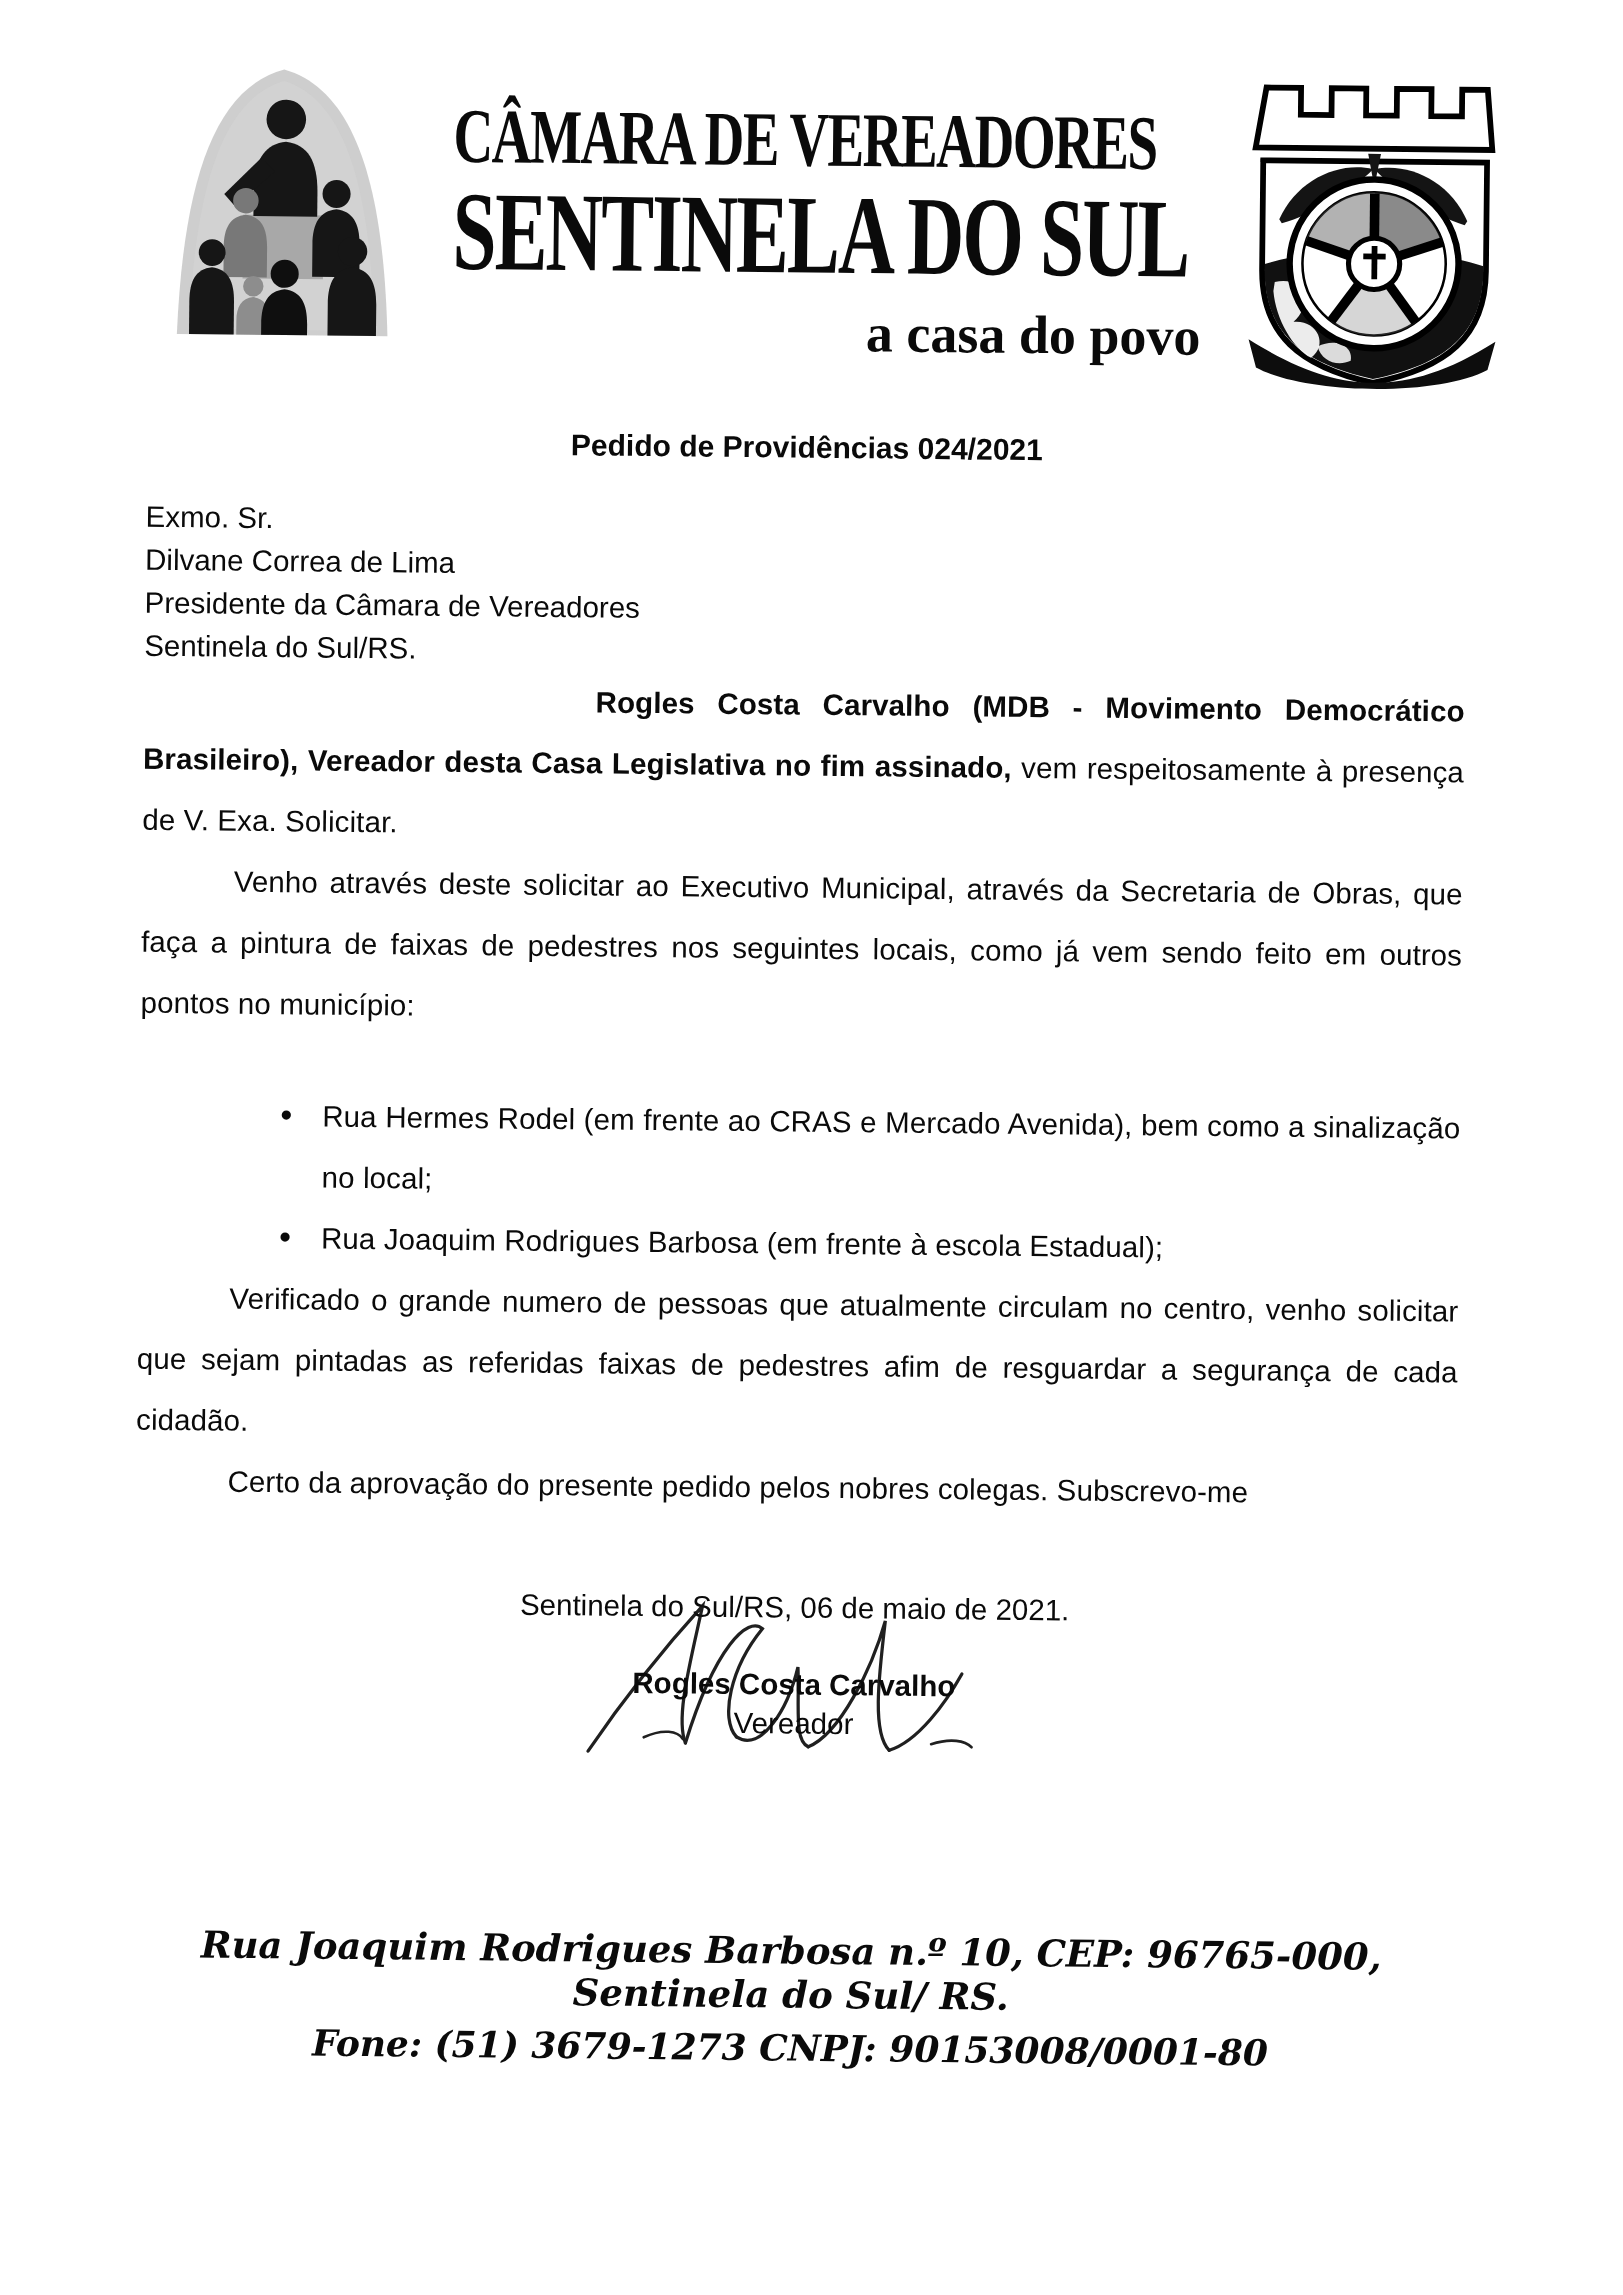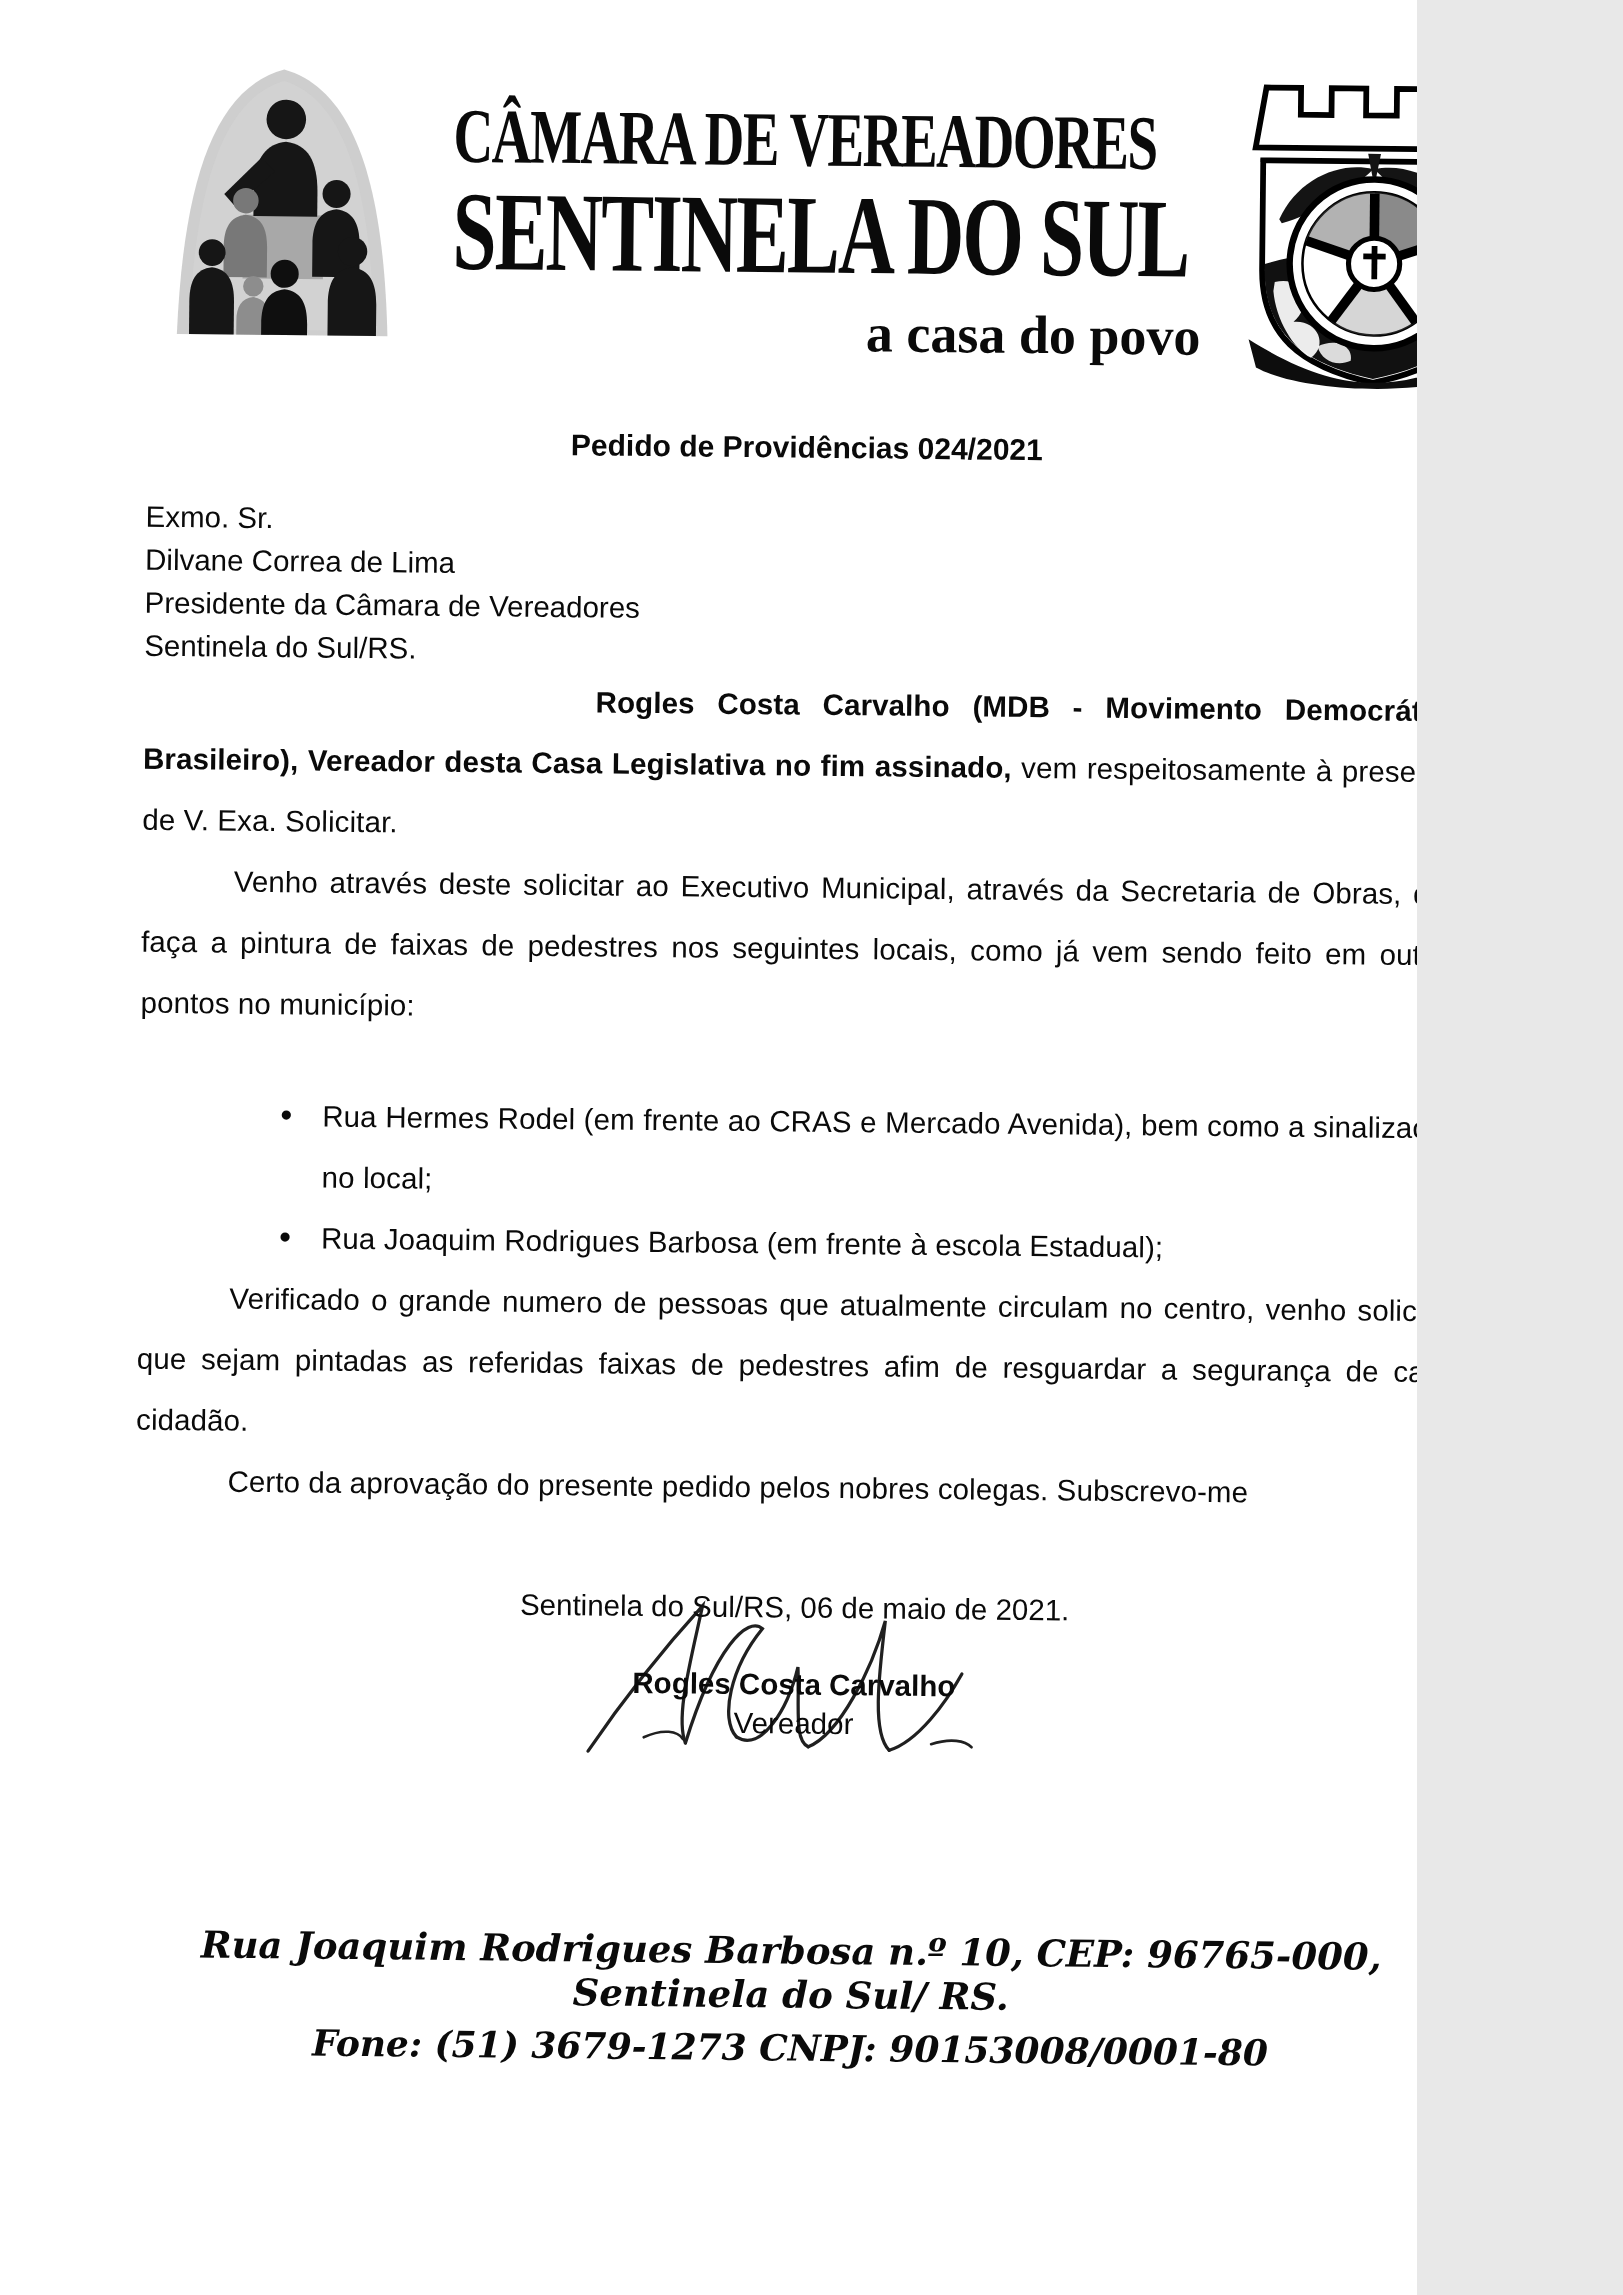--- a/index.html
+++ b/index.html
@@ -1,17 +1,17 @@
 <!DOCTYPE html>
 <html style="font-size:10.5px"><head>
 <meta charset="utf-8">
 <style>
   html,body { margin:0; padding:0; background:#e8e8e8; }
   .page {
-    position:relative; width:1417px; height:2295px; background:#ffffff;
+    position:relative; width:1623px; height:2295px; background:#ffffff;
     overflow:hidden; color:#0a0a0a;
     font-family:"Liberation Sans", sans-serif;
   }
   .content {
     position:absolute; top:0; left:0; width:1623px; box-sizing:border-box;
     padding:0 151px; transform:rotate(0.6deg); transform-origin:79px 0;
   }
   
   .hdr { display:flex; align-items:flex-start; margin-top:58px; height:327px; }
   .logo { flex:0 0 auto; }

